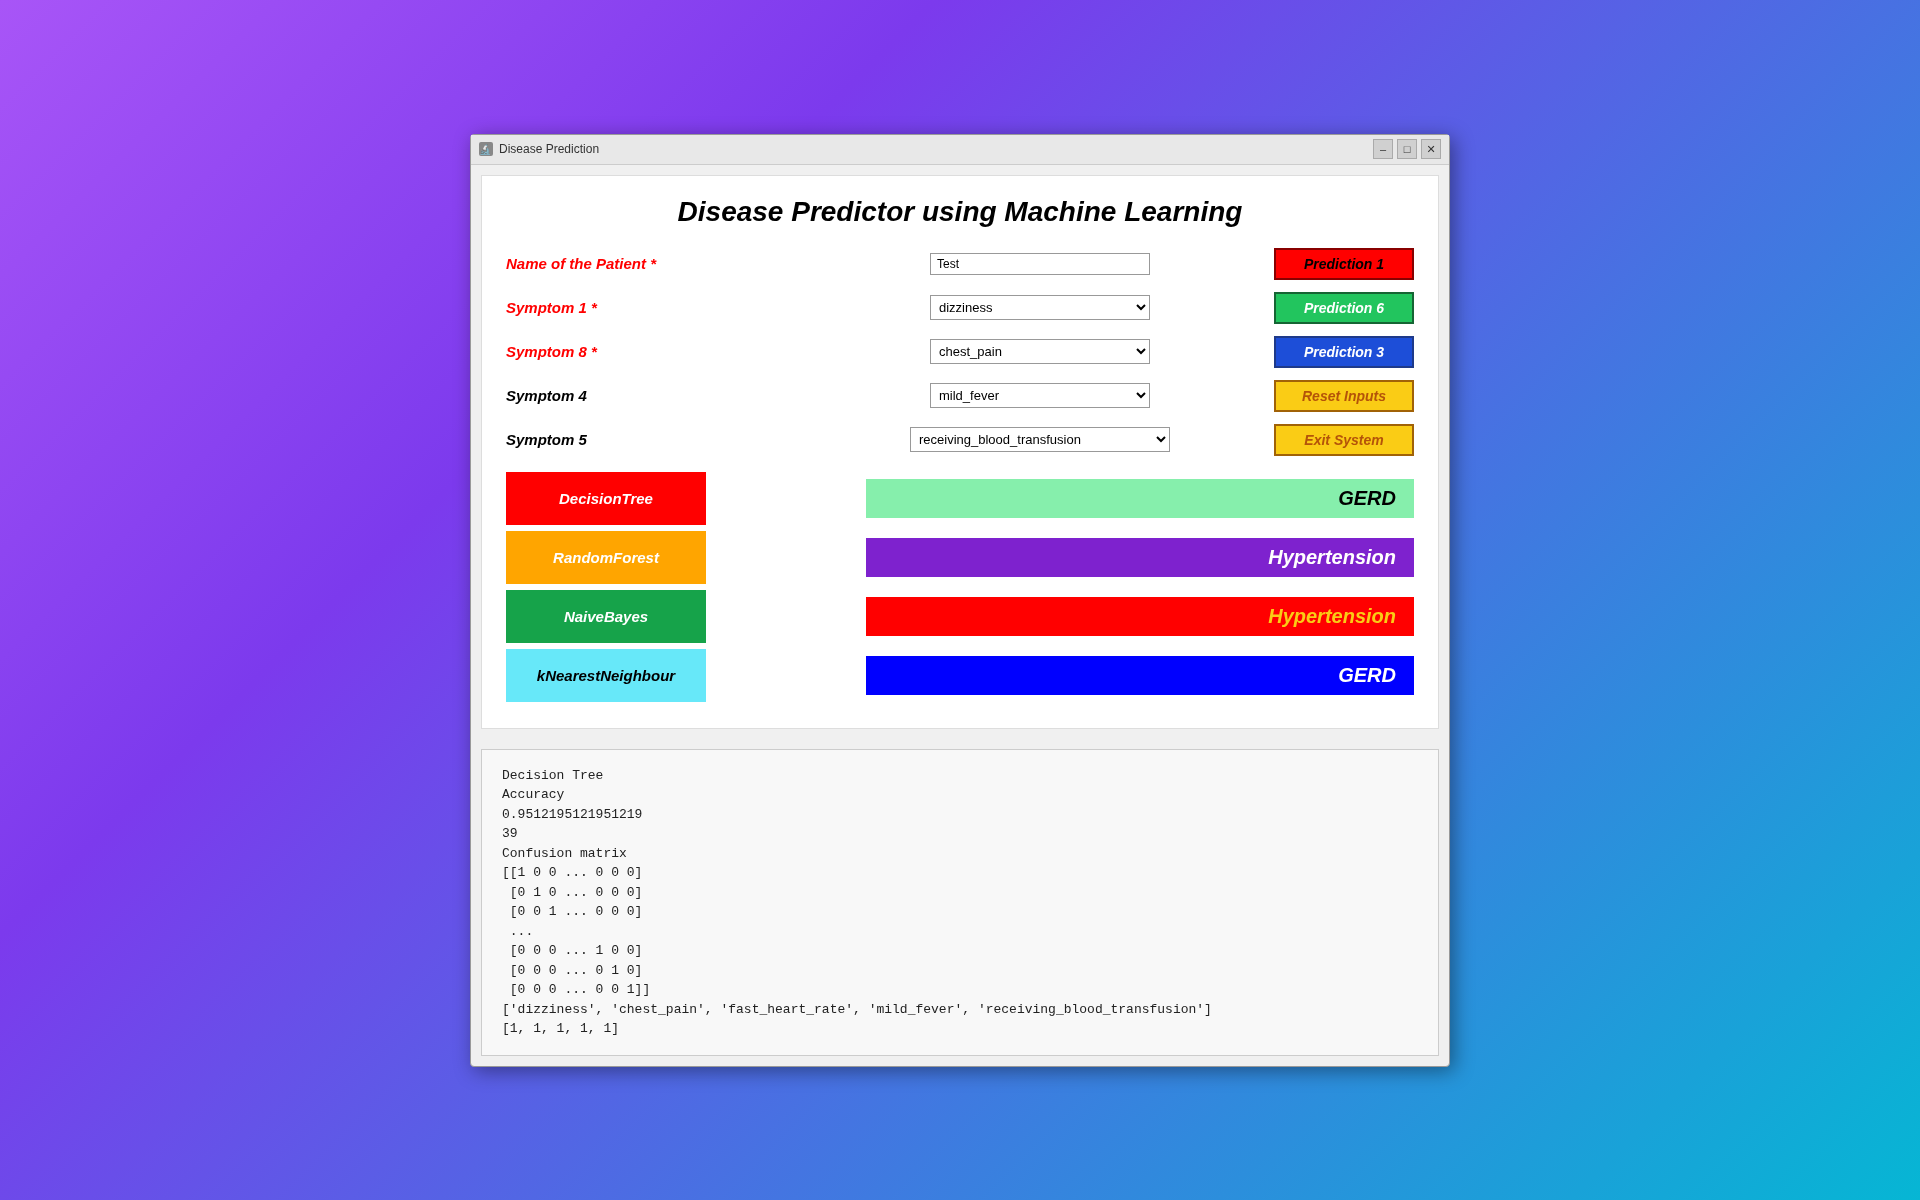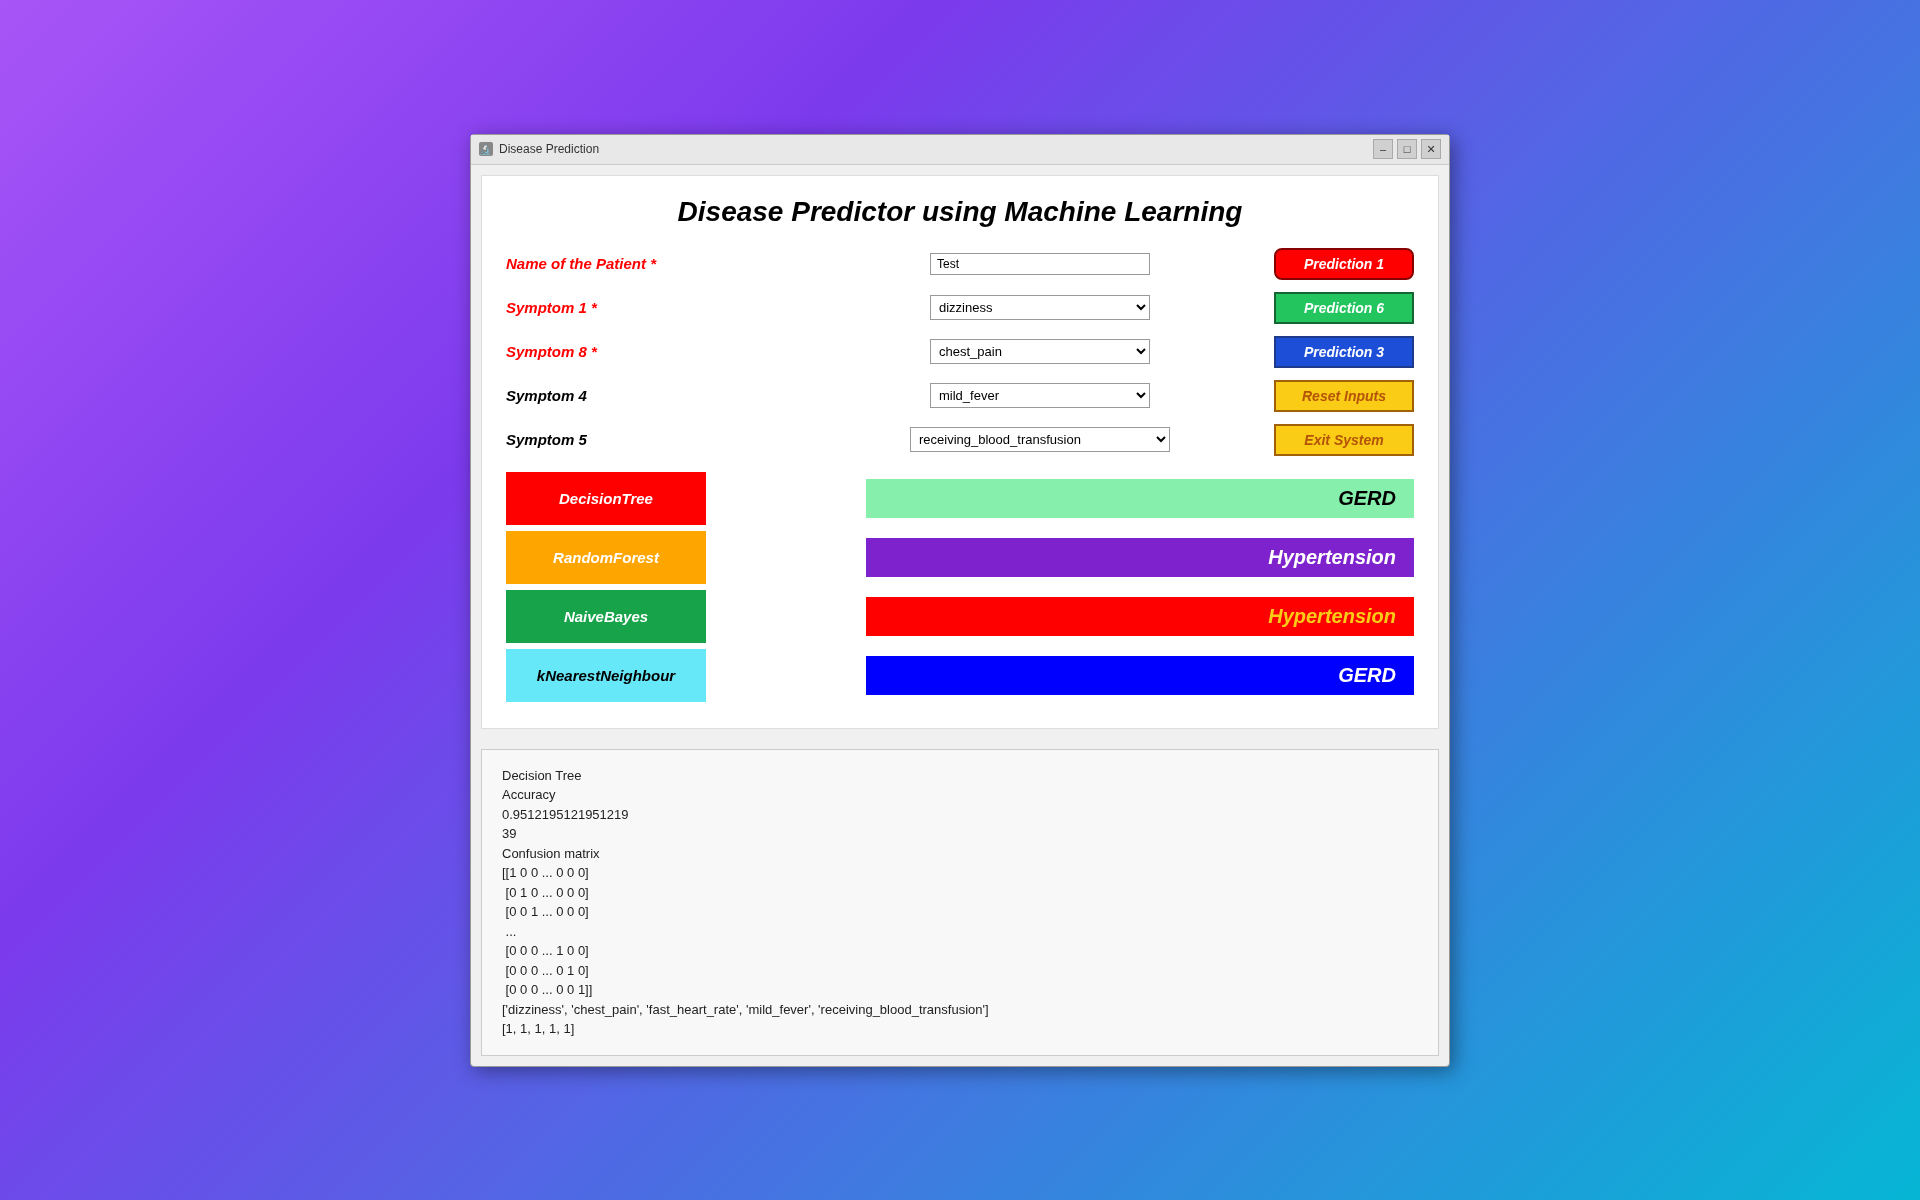--- a/index.html
+++ b/index.html
@@ -124,21 +124,21 @@
     .pred-btn {
       font-size: 14px;
       font-weight: bold;
       font-style: italic;
       padding: 6px 12px;
       width: 140px;
       border: 2px solid #333;
       cursor: pointer;
       text-align: center;
     }
-    .pred-btn-red { background: red; color: #ffffff; border-color: #800; border-radius: 8px; }
+    .pred-btn-red { background: red; color: #000000; border-color: #800; }
     .pred-btn-green { background: #22c55e; color: white; border-color: #166534; }
     .pred-btn-blue { background: #1d4ed8; color: white; border-color: #1e3a8a; }
     .pred-btn-cyan { background: #06b6d4; color: white; border-color: #0e7490; }
     .pred-btn-yellow-reset { background: #facc15; color: #b45309; border-color: #a16207; }
     .pred-btn-yellow-exit { background: #facc15; color: #b45309; border-color: #a16207; }
 
     .results-section {
       margin-top: 16px;
     }
     .result-row {
@@ -176,21 +176,21 @@
     .result-lightgreen { background: #86efac; color: #000; }
     .result-purple { background: #7e22ce; color: white; }
     .result-red { background: red; color: #facc15; }
     .result-blue { background: blue; color: white; }
 
     .log-box {
       background: #f8f8f8;
       border: 1px solid #ccc;
       margin: 10px;
       padding: 16px 20px;
-      font-family: Liberation Sans, sans-serif;
+      font-family: Liberation Mono, monospace;
       font-size: 13px;
       color: #222;
       line-height: 1.5;
       white-space: pre;
     }
   </style>
 </head>
 <body>
 
 <div class="window">

